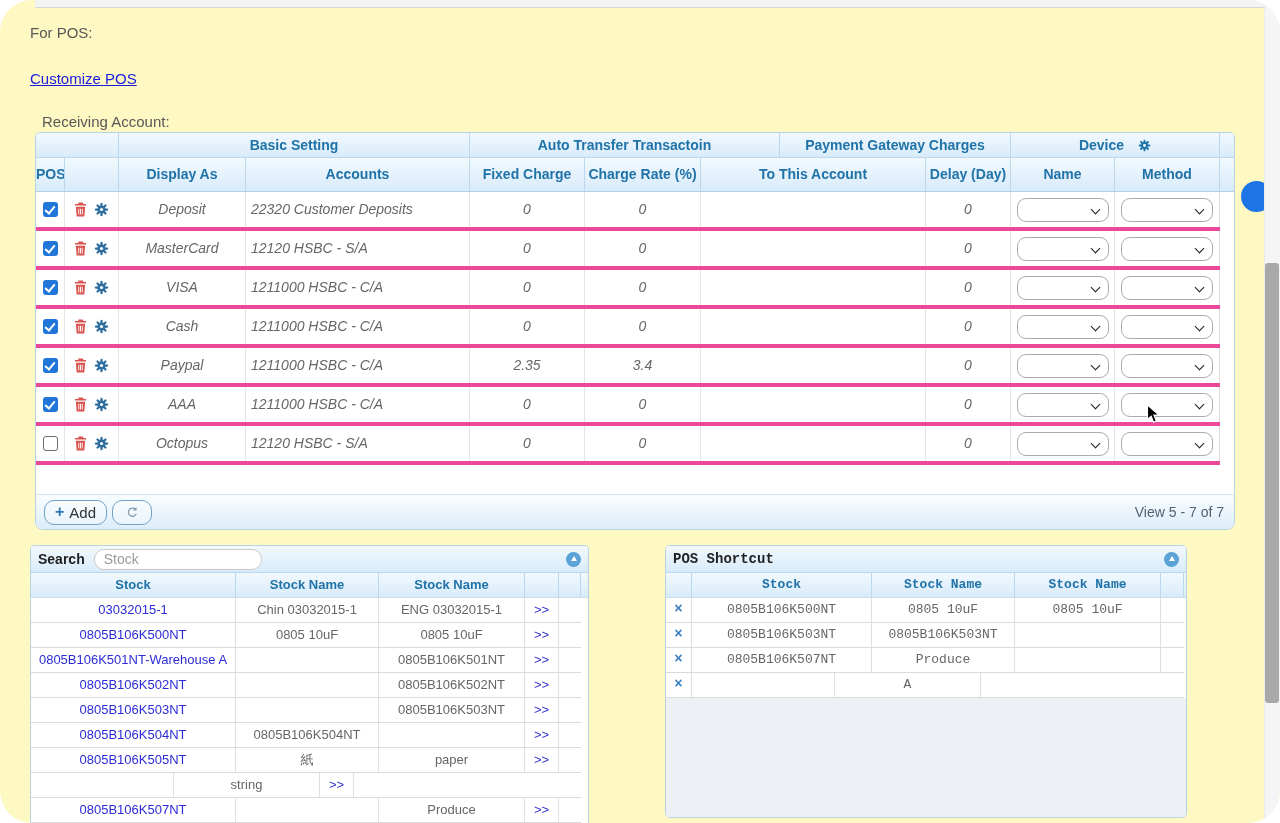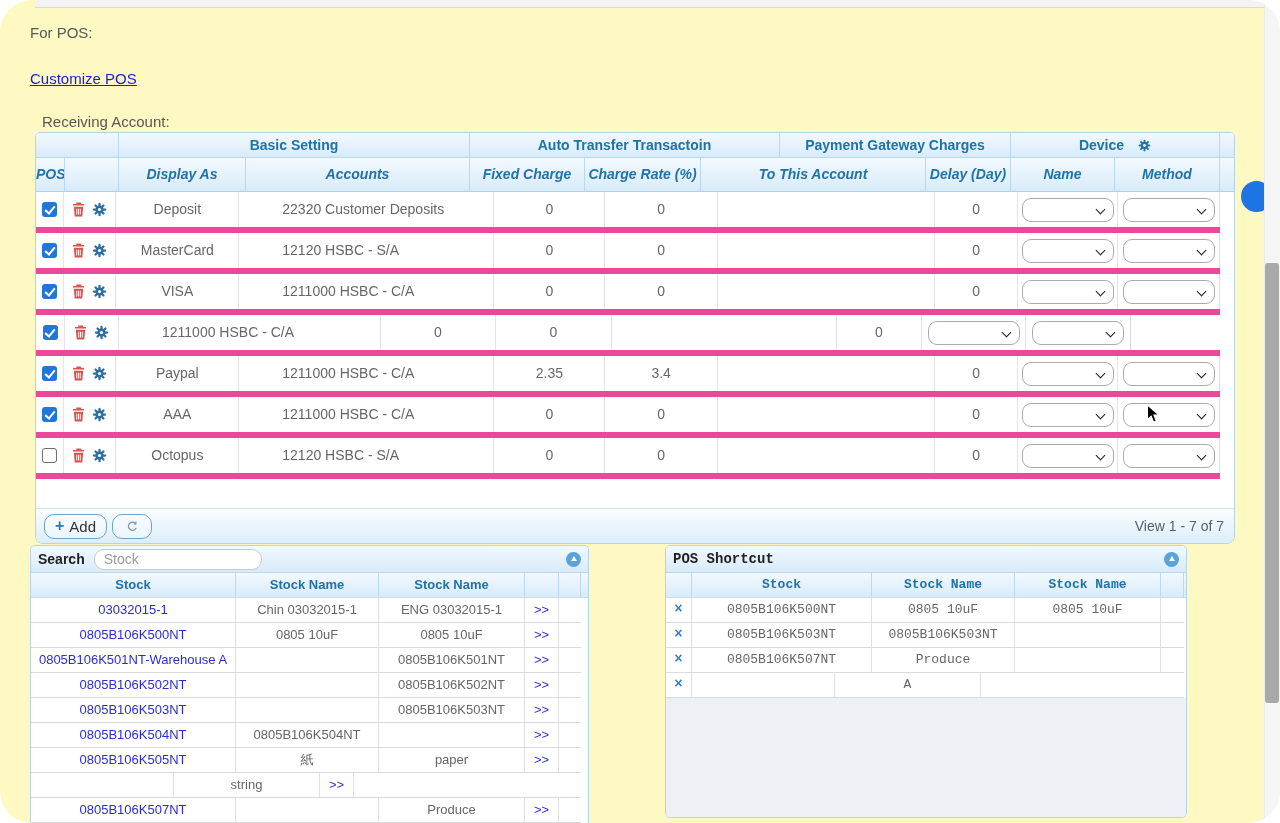--- a/index.html
+++ b/index.html
@@ -17,29 +17,29 @@
   
   .grid-outer{position:absolute;left:35px;top:132px;width:1198px;border:1px solid #b7d3e8;
               border-radius:5px 5px 8px 8px;overflow:hidden;background:#fff;}
   .hdrbg{background:linear-gradient(180deg,#f2f9fe 0%,#d8ebfa 100%);}
   .g-grouprow{display:flex;height:24px;line-height:24px;}
   .gc{box-sizing:border-box;border-right:1px solid #bcd8ee;text-align:center;font-weight:bold;
       font-size:14px;color:#2073a8;overflow:hidden;white-space:nowrap;}
   .g1{width:83px}.g2{width:351px}.g3{width:231px}.g4{width:310px}
   .g5{width:209px;display:flex;align-items:center;justify-content:center;gap:14px;}
   .gfill,.hfill{flex:1;border-right:none;}
-  .g-headrow{display:flex;height:33px;line-height:33px;border-top:1px solid #bcd8ee;border-bottom:1px solid #b3d0e8;font-style:italic;}
+  .g-headrow{display:flex;height:33px;line-height:33px;border-top:1px solid #bcd8ee;border-bottom:1px solid #b3d0e8;}
   .hcell{box-sizing:border-box;border-right:1px solid #bcd8ee;text-align:center;font-weight:bold;
          font-size:14px;color:#2073a8;overflow:hidden;white-space:nowrap;}
   .c1{width:29px}.c2{width:54px}.c3{width:127px}.c4{width:224px}.c5{width:115px}
   .c6{width:116px}.c7{width:225px}.c8{width:85px}.c9{width:104px}.c10{width:105px}
-  .g-row{display:flex;width:1184px;height:35px;line-height:34px;border-bottom:6px solid #ec4899;background:#fff;}
+  .g-row{display:flex;width:1184px;height:35px;line-height:34px;border-bottom:4px solid #ec4899;background:#fff;font-style:italic;}
   .bc{box-sizing:border-box;border-right:1px solid #e5e5e5;text-align:center;font-size:14px;color:#666;
       overflow:hidden;white-space:nowrap;}
-  .bc.left{text-align:left;padding-left:5px;margin-left:38px;}
+  .bc.left{text-align:left;padding-left:5px;}
   .bc.flexc{display:flex;align-items:center;justify-content:center;gap:7px;}
   .g-row .c10{border-right:1px solid #dcdcdc;}
   
   .cb{width:15px;height:15px;border-radius:3px;position:relative;display:inline-block;box-sizing:border-box;cursor:pointer;}
   .cb.checked{background:#2176d9;}
   .cb.checked::after{content:"";position:absolute;left:4.5px;top:1.5px;width:4px;height:8px;
       border-right:2px solid #fff;border-bottom:2px solid #fff;transform:rotate(40deg);}
   .cb.unchecked{border:1.5px solid #6e6e6e;background:#fff;}
   .icon-btn{display:inline-flex;align-items:center;cursor:pointer;}
   
@@ -292,20 +292,21 @@
       <rect x="6.8" y="0.8" width="2.4" height="14.4" rx="1.2"></rect>
       <rect x="6.8" y="0.8" width="2.4" height="14.4" rx="1.2" transform="rotate(45 8 8)"></rect>
       <rect x="6.8" y="0.8" width="2.4" height="14.4" rx="1.2" transform="rotate(90 8 8)"></rect>
       <rect x="6.8" y="0.8" width="2.4" height="14.4" rx="1.2" transform="rotate(135 8 8)"></rect>
       <circle cx="8" cy="8" r="4.2"></circle>
     </g>
     <circle cx="8" cy="8" r="1.7" fill="#fff"></circle>
   </svg>
 </span>
           </div>
+          <div class="bc c3">Cash</div>
           <div class="bc c4 left">1211000 HSBC - C/A</div>
           <div class="bc c5">0</div>
           <div class="bc c6">0</div>
           <div class="bc c7"></div>
           <div class="bc c8">0</div>
           <div class="bc c9 flexc">
             <span class="sel">
               <span class="chev"></span>
             </span>
           </div>
@@ -450,21 +451,21 @@
       </button>
       <button class="pager-btn refresh-btn">
         <span class="icon-btn">
           <svg width="13" height="13" viewBox="0 0 16 16" aria-hidden="true">
             <path d="M12.6 9.6A5 5 0 1 1 11.4 4" fill="none" stroke="#7e98ac" stroke-width="1.5"></path>
             <path d="M12.9 1.2v4.2H8.7z" fill="#7e98ac"></path>
           </svg>
         </span>
       </button>
       <div class="flex1"></div>
-      <div class="view-label">View 1 - 7 of 7</div>
+      <div class="view-label">View 5 - 7 of 7</div>
     </div>
   </div>
 
   <div class="lbl stockpos">Stock - POS Shortcut:</div>
 
   <div class="panel left-panel">
     <div class="panel-titlebar">
       <span class="search-label">Search</span>
       <input class="search-input" type="text" placeholder="Stock" style="">
       <span class="collapse-btn">

